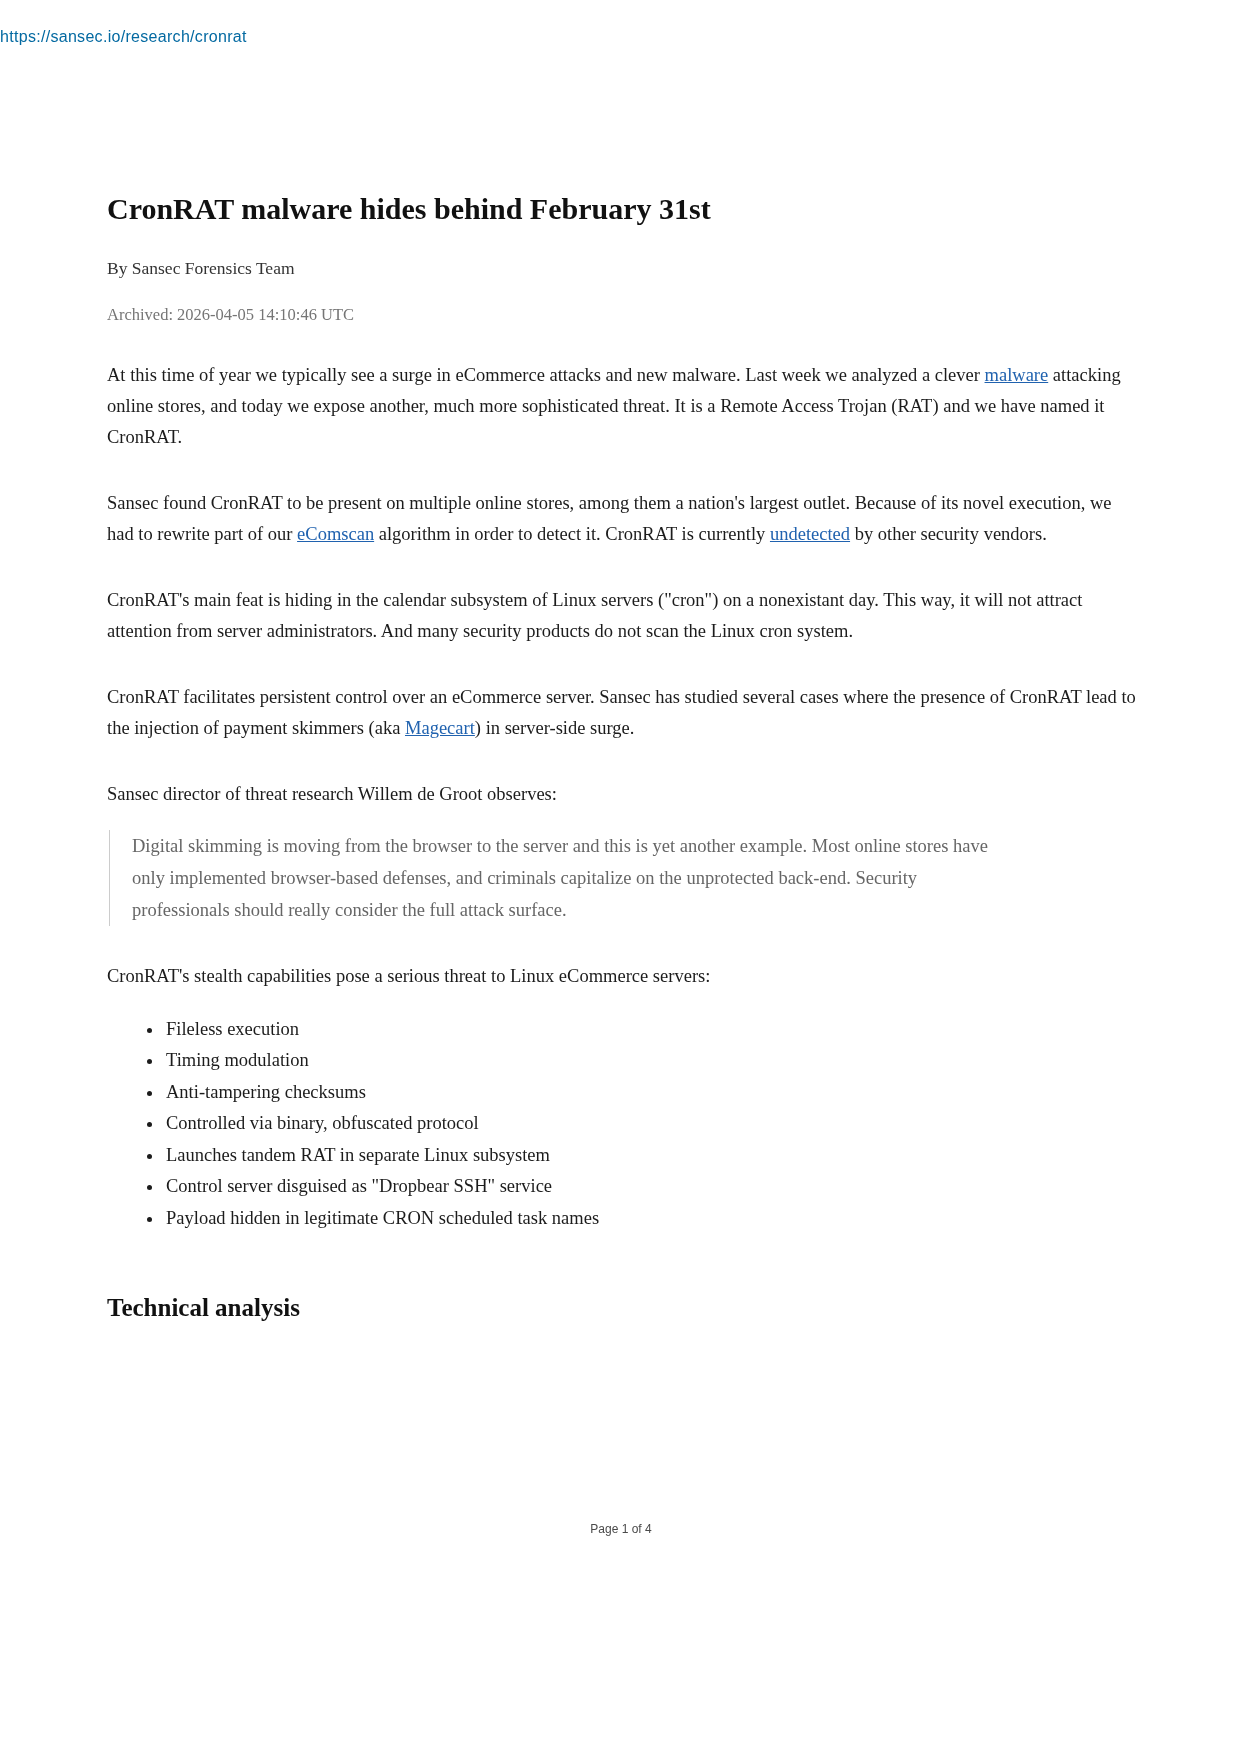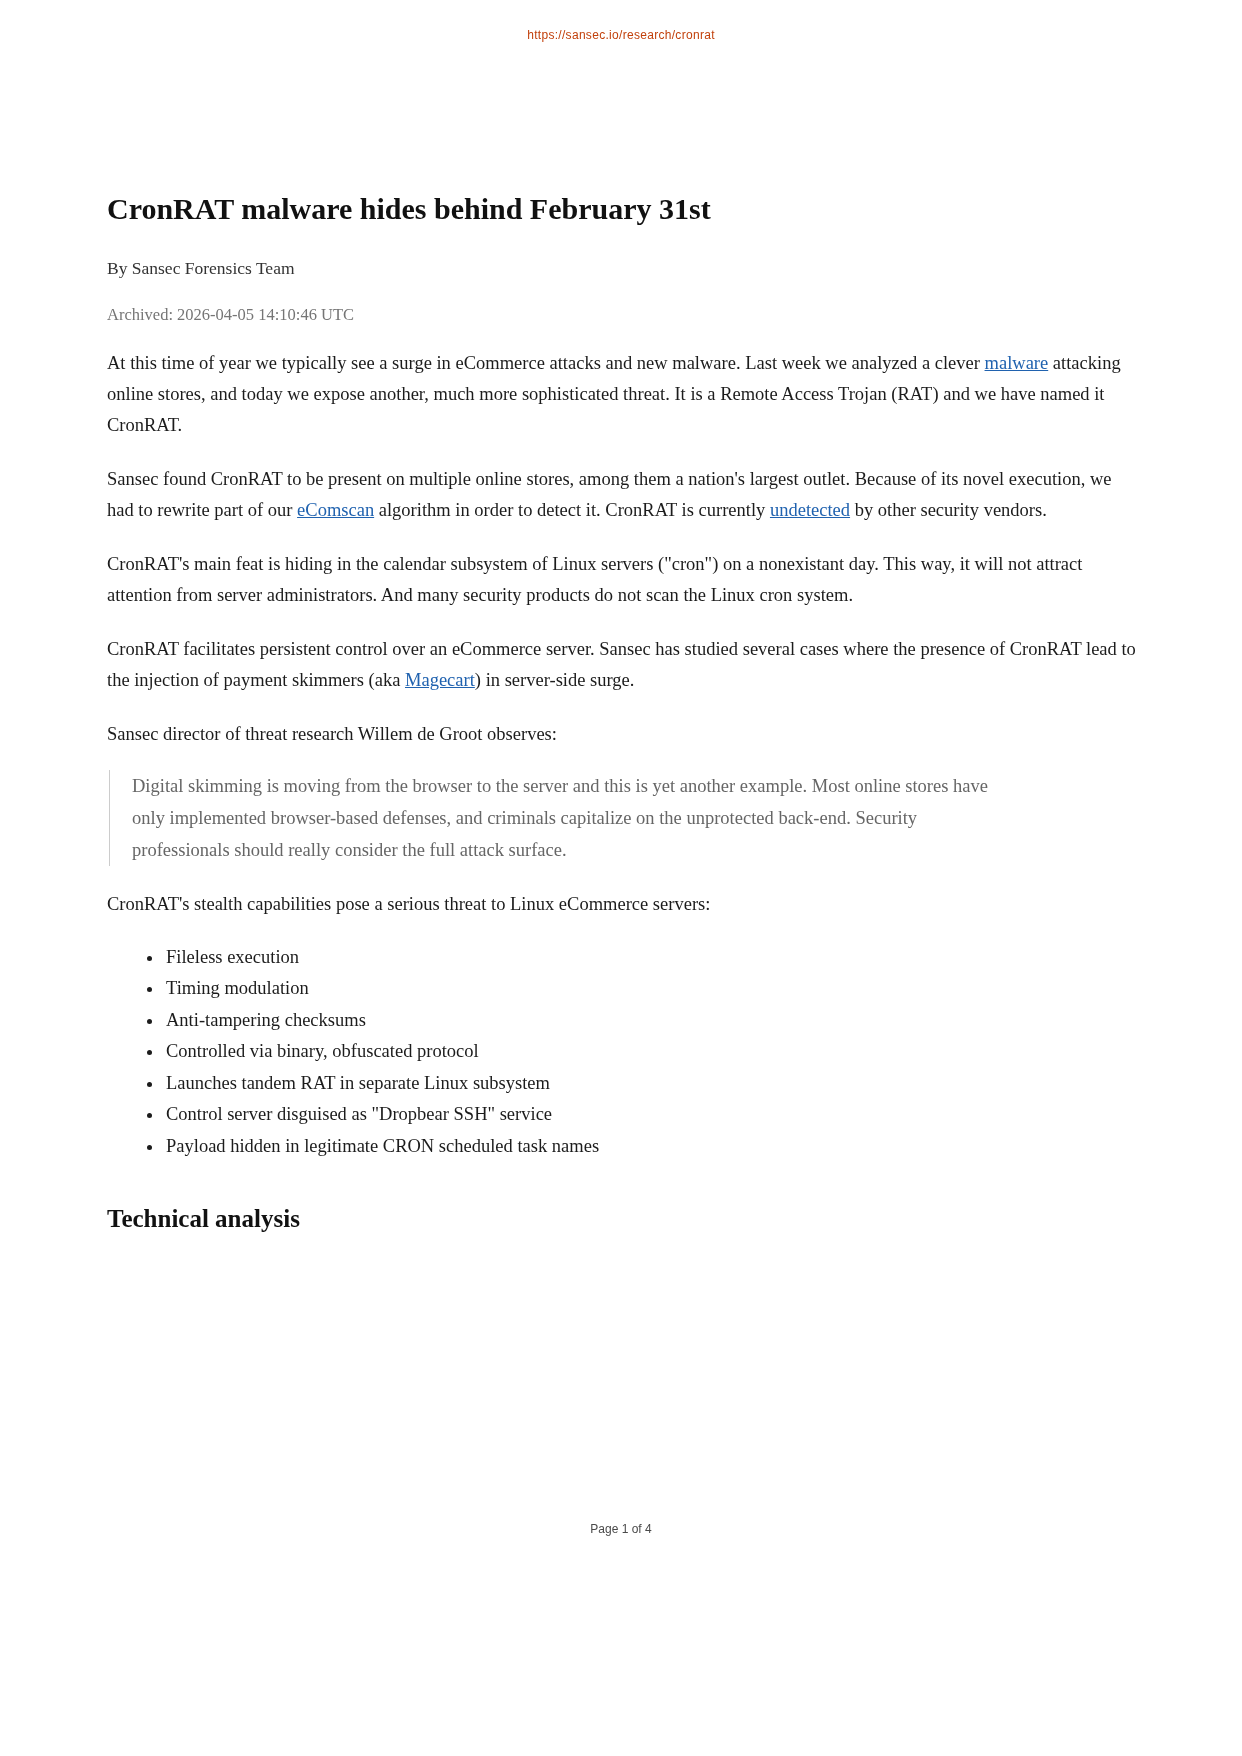--- a/index.html
+++ b/index.html
@@ -10,59 +10,59 @@
     -webkit-font-smoothing: antialiased;
   }
   .page {
     position: relative;
     width: 1242px; height: 1756px;
     background: #ffffff;
     overflow: hidden;
   }
   .print-header {
     position: absolute; top: 28px; left: 0; width: 100%;
-    text-align: center;
+    text-align: left;
     font-family: "Liberation Sans", sans-serif;
-    font-size: 12px; color: #c2410c; letter-spacing: 0.3px;
+    font-size: 16px; color: #0369a1; letter-spacing: 0.3px;
   }
   .print-footer {
     position: absolute; top: 1522px; left: 0; width: 100%;
     text-align: center;
     font-family: Liberation Sans, sans-serif;
     font-size: 12px; color: #4a4a4a;
   }
   .content {
     position: absolute; left: 107px; top: 0;
     width: 1030px; color: #1c1c1c;
   }
   h1.title {
     margin-top: 190px;
     font-size: 30px; line-height: 1.25;
     font-weight: 700; color: #111111;
   }
   .byline { margin-top: 30px; font-size: 17.5px; color: #333333; }
   .archived { margin-top: 26px; font-size: 16.5px; color: #757575; }
-  p.body { margin-top: 23px; font-size: 18.5px; line-height: 31px; color: #1c1c1c; }
+  p.body { margin-top: 35px; font-size: 18.5px; line-height: 31px; color: #1c1c1c; }
   a.link { text-decoration: underline; cursor: pointer; }
   blockquote.quote {
     margin-top: 20px; margin-left: 2px;
     border-left: 1px solid #14b8a6;
     padding-left: 22px;
     font-size: 18.5px; line-height: 32px;
     color: #666666;
     max-width: 880px;
   }
   ul.feature-list {
     margin-top: 22px; padding-left: 57px;
     font-size: 18.5px; line-height: 31.5px;
     color: #1c1c1c;
   }
   ul.feature-list li { padding-left: 2px; }
   h2.section {
-    margin-top: 43px;
+    margin-top: 60px;
     font-size: 25px; font-weight: 700; color: #111111;
   }
 </style>
 </head>
 <body>
 
 <div class="page">
 
   <div class="print-header">https://sansec.io/research/cronrat</div>
 

